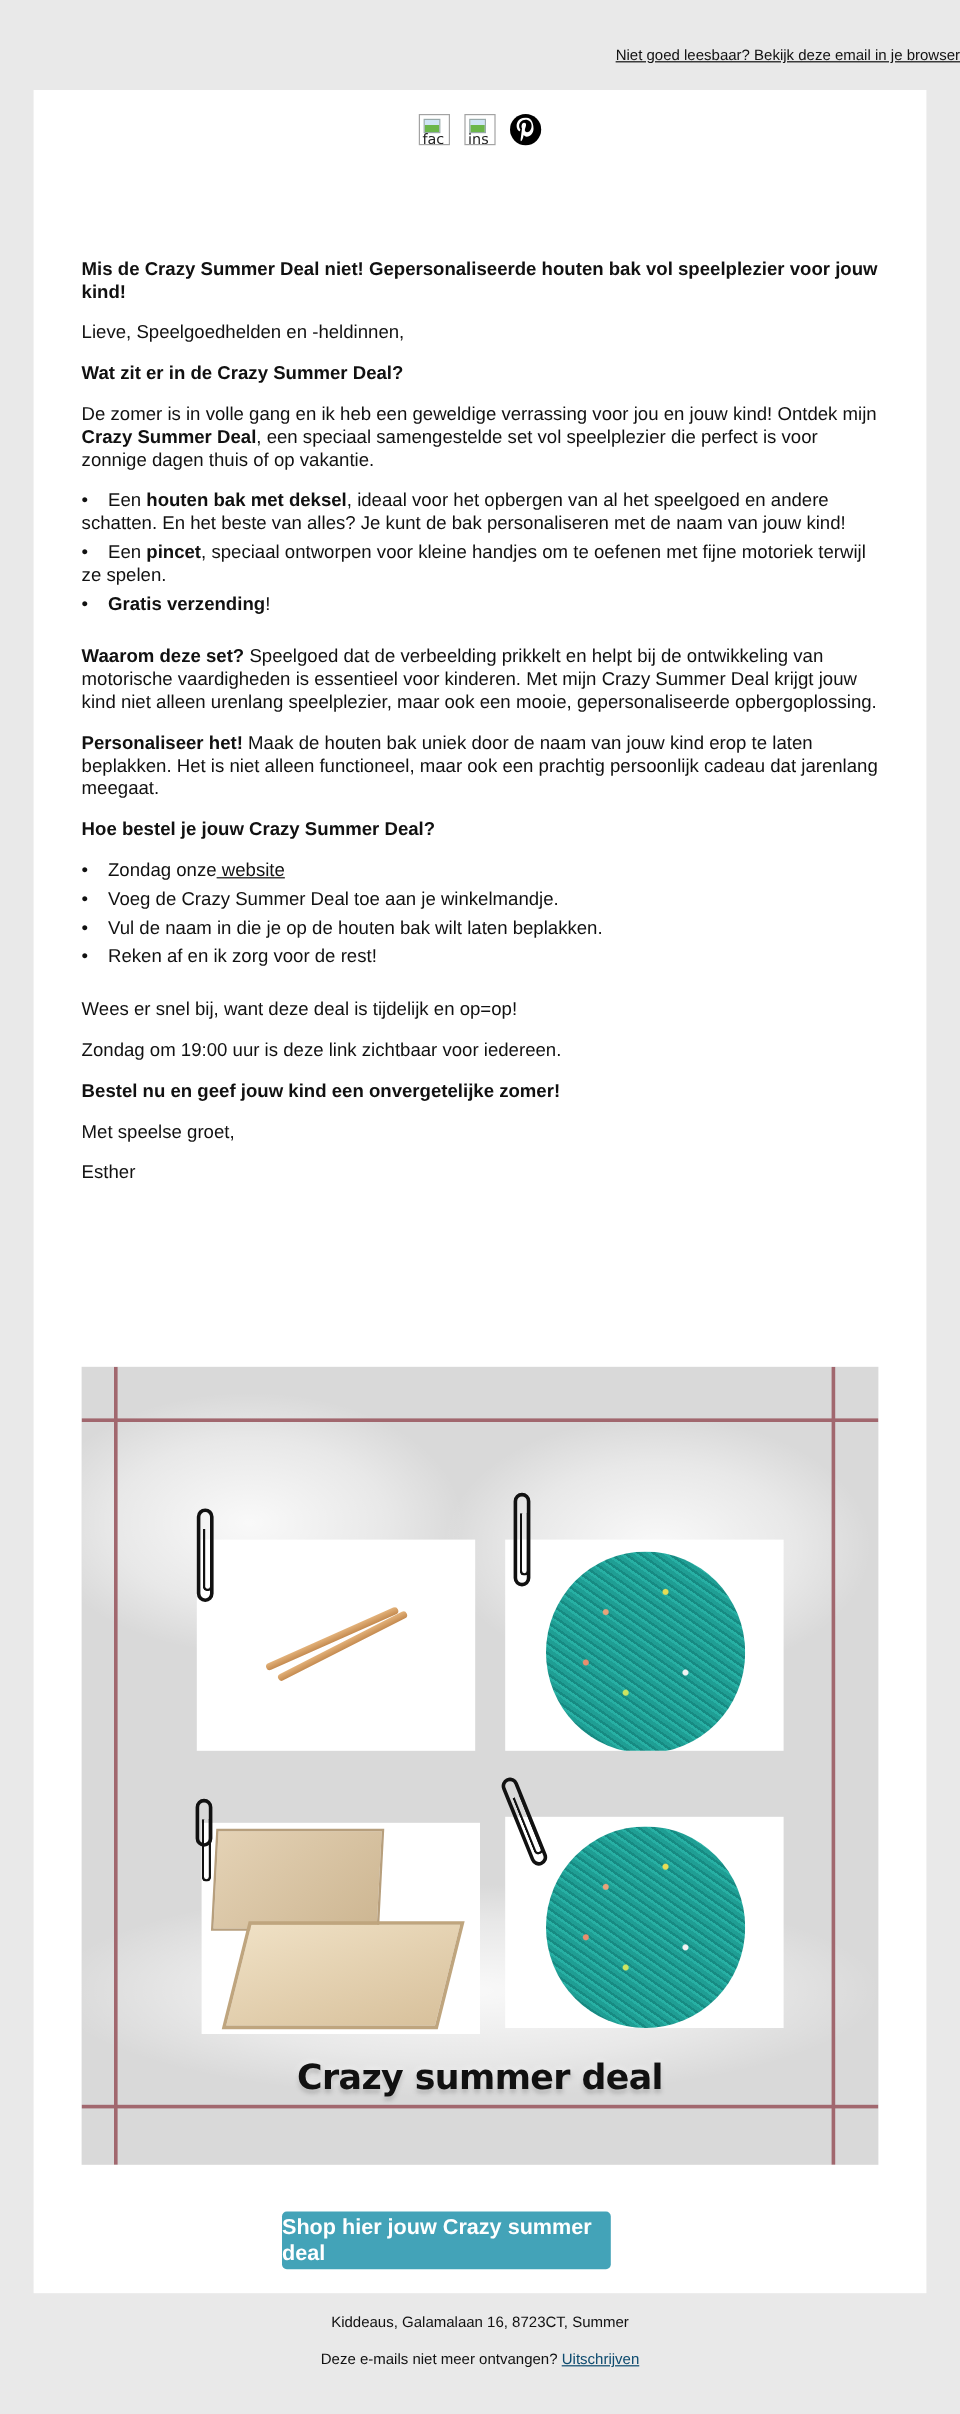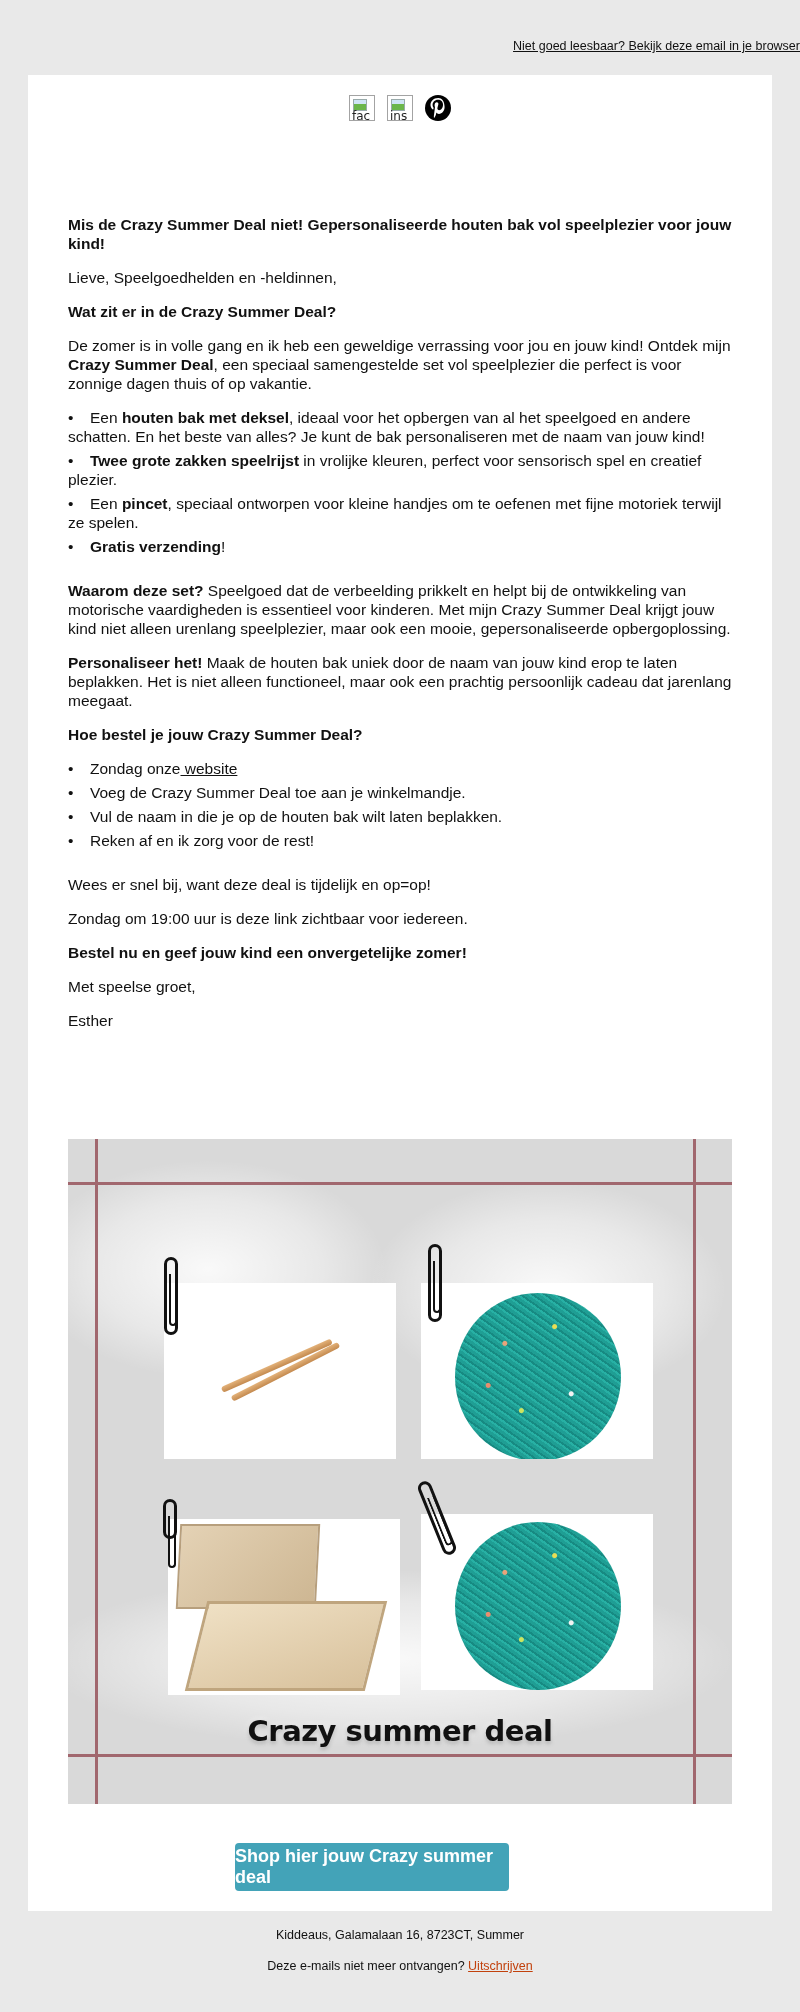--- a/index.html
+++ b/index.html
@@ -43,21 +43,21 @@
       repeating-linear-gradient(35deg, #1f9e94 0 3px, #27b0a4 3px 5px, #178a82 5px 7px); }
   .box-lid { position: absolute; background: linear-gradient(135deg, #e4d2b5, #cdb692); border: 2px solid #b79f7d; }
   .box-base { position: absolute; background: linear-gradient(160deg, #efe0c4, #d8c19c); border: 3px solid #bfa57e; }
 
   .collage-title { position: absolute; left: 0; width: 664px; top: 575px; text-align: center; font-size: 29px; font-weight: bold; color: #111; font-family: "DejaVu Sans", sans-serif; letter-spacing: -0.5px; text-shadow: 0 0 6px rgba(255,255,255,0.9), 0 2px 4px rgba(0,0,0,0.35); }
 
   .cta { position: absolute; left: 207px; top: 1768px; width: 274px; height: 48px; background: #43a3b8; border-radius: 4px; color: #fff; font-size: 18px; font-weight: bold; display: flex; align-items: center; justify-content: center; text-decoration: none; }
 
   .footer { position: absolute; top: 1928px; left: 0; width: 800px; text-align: center; font-size: 12.5px; color: #111; }
   .footer p { margin-bottom: 17px; }
-  .footer a { color: #c2410c; text-decoration: underline; }
+  .footer a { color: #0c4a6e; text-decoration: underline; }
 </style>
 </head>
 <body>
 
 <div class="preheader">
   <a href="#">Niet goed leesbaar? Bekijk deze email in je browser</a>
 </div>
 
 <div class="card">
 
@@ -77,21 +77,20 @@
     </a>
   </div>
 
   <div class="content">
     <p><b>Mis de Crazy Summer Deal niet! Gepersonaliseerde houten bak vol speelplezier voor jouw kind!</b></p>
     <p>Lieve, Speelgoedhelden en -heldinnen,</p>
     <p><b>Wat zit er in de Crazy Summer Deal?</b></p>
     <p><span>De zomer is in volle gang en ik heb een geweldige verrassing voor jou en jouw kind! Ontdek mijn </span><b>Crazy Summer Deal</b><span>, een speciaal samengestelde set vol speelplezier die perfect is voor zonnige dagen thuis of op vakantie.</span></p>
     <ul>
       <li><span class="bullet">•</span><span>Een </span><b>houten bak met deksel</b><span>, ideaal voor het opbergen van al het speelgoed en andere schatten. En het beste van alles? Je kunt de bak personaliseren met de naam van jouw kind!</span></li>
-      <li><span class="bullet">•</span><span></span><b>Twee grote zakken speelrijst</b><span> in vrolijke kleuren, perfect voor sensorisch spel en creatief plezier.</span></li>
       <li><span class="bullet">•</span><span>Een </span><b>pincet</b><span>, speciaal ontworpen voor kleine handjes om te oefenen met fijne motoriek terwijl ze spelen.</span></li>
       <li><span class="bullet">•</span><span></span><b>Gratis verzending</b><span>!</span></li>
     </ul>
     <p><b>Waarom deze set?</b><span> Speelgoed dat de verbeelding prikkelt en helpt bij de ontwikkeling van motorische vaardigheden is essentieel voor kinderen. Met mijn Crazy Summer Deal krijgt jouw kind niet alleen urenlang speelplezier, maar ook een mooie, gepersonaliseerde opbergoplossing.</span></p>
     <p><b>Personaliseer het!</b><span> Maak de houten bak uniek door de naam van jouw kind erop te laten beplakken. Het is niet alleen functioneel, maar ook een prachtig persoonlijk cadeau dat jarenlang meegaat.</span></p>
     <p><b>Hoe bestel je jouw Crazy Summer Deal?</b></p>
     <ul>
       <li><span class="bullet">•</span><span>Zondag onze</span><a href="#"> website</a></li>
       <li><span class="bullet">•</span><span>Voeg de Crazy Summer Deal toe aan je winkelmandje.</span></li>
       <li><span class="bullet">•</span><span>Vul de naam in die je op de houten bak wilt laten beplakken.</span></li>

